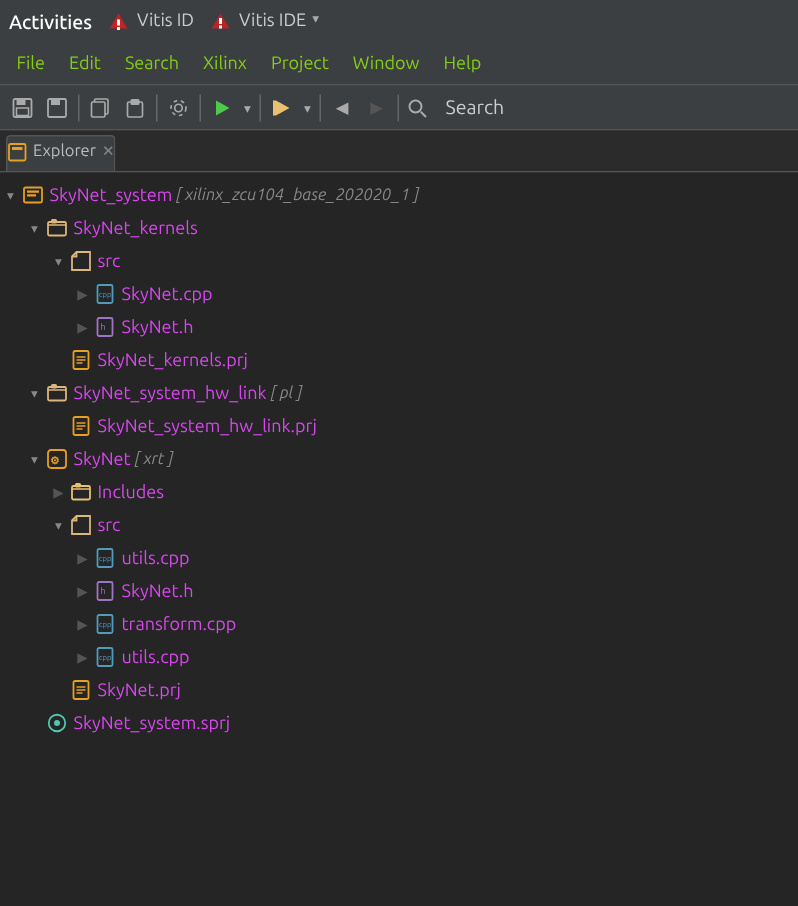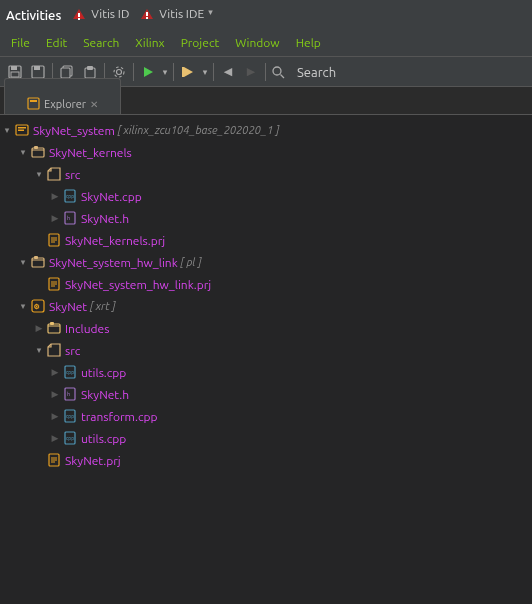--- a/index.html
+++ b/index.html
@@ -90,31 +90,31 @@
     .tab-bar {
       display: flex;
       align-items: flex-end;
       background: #2b2b2b;
       height: 28px;
       border-bottom: 1px solid #555;
       padding-left: 4px;
     }
     .tab {
       display: flex;
-      align-items: flex-end;
+      align-items: flex-start;
       gap: 4px;
-      padding: 4px 22px;
+      padding: 4px 0;
       background: #3c3f41;
       border: 1px solid #555;
       border-bottom: none;
       border-radius: 3px 3px 0 0;
       font-size: 11px;
       color: #bbbbbb;
       cursor: pointer;
-      height: 36px;
+      height: 24px;
     }
     .tab-close {
       font-size: 10px;
       color: #888;
       cursor: pointer;
     }
 
     
     .explorer-panel {
       background: #252526;
@@ -511,15 +511,26 @@
         <svg width="14" height="14" viewBox="0 0 14 14">
             <rect x="2" y="1" width="10" height="12" rx="1" fill="none" stroke="#e8a020" stroke-width="1.2"></rect>
             <line x1="4" y1="5" x2="10" y2="5" stroke="#e8a020" stroke-width="1"></line>
             <line x1="4" y1="7" x2="10" y2="7" stroke="#e8a020" stroke-width="1"></line>
             <line x1="4" y1="9" x2="8" y2="9" stroke="#e8a020" stroke-width="1"></line>
           </svg>
       </span>
       <span class="tree-label">SkyNet.prj</span>
     </div>
 
+    <div class="tree-item">
+      <span class="tree-indent"></span>
+      <span class="tree-arrow" style="color:transparent;">▶</span>
+      <span class="tree-icon">
+        <svg width="14" height="14" viewBox="0 0 14 14">
+            <circle cx="7" cy="7" r="5.5" fill="none" stroke="#4ec9b0" stroke-width="1.2"></circle>
+            <circle cx="7" cy="7" r="2" fill="#4ec9b0"></circle>
+          </svg>
+      </span>
+      <span class="tree-label">SkyNet_system.sprj</span>
+    </div>
 
   </div>
 </div>
 
 </body></html>

